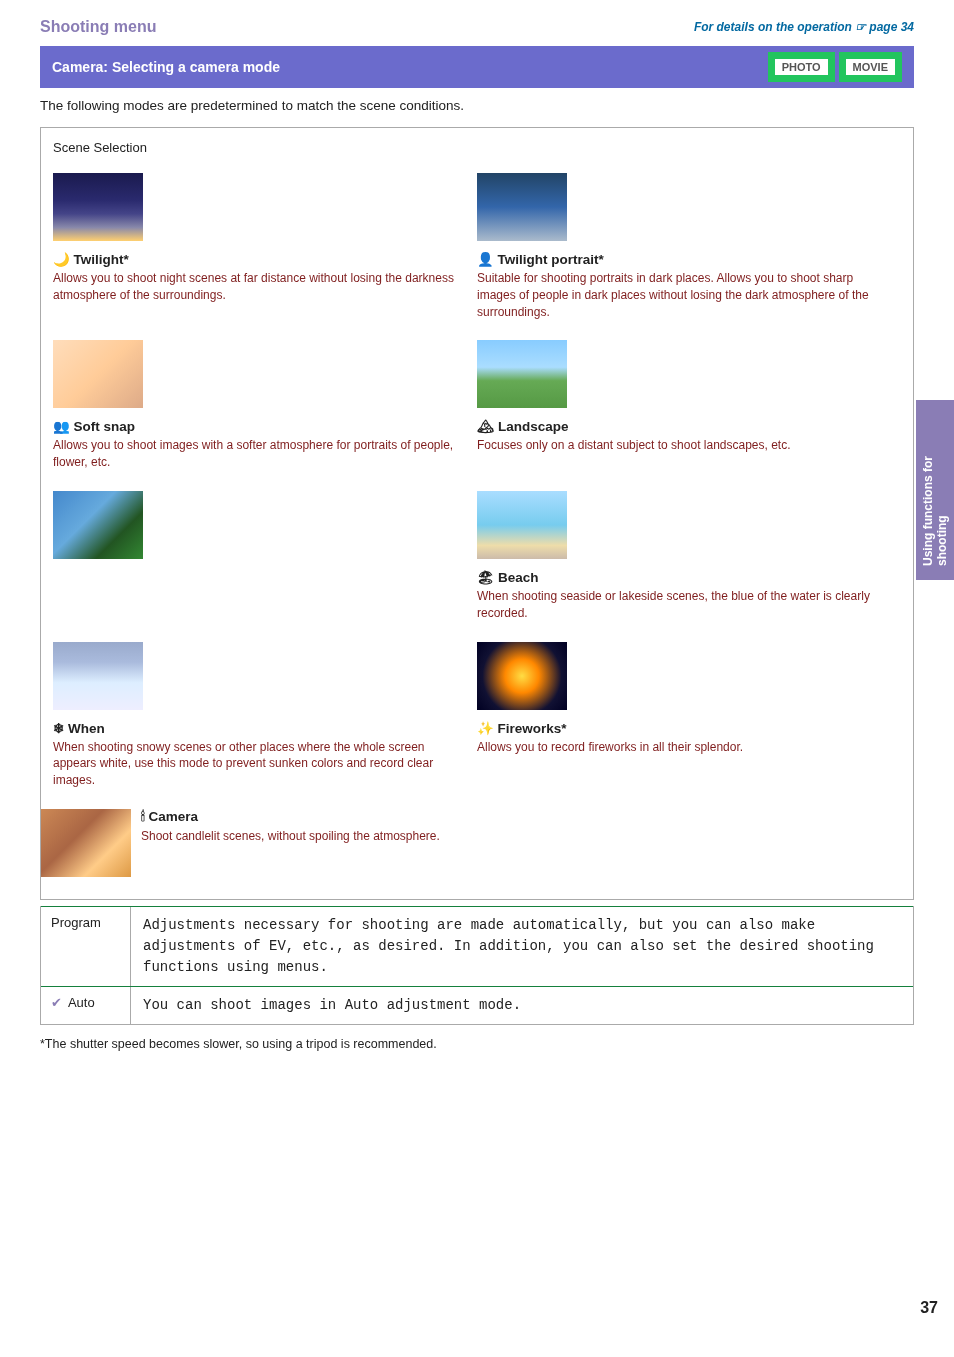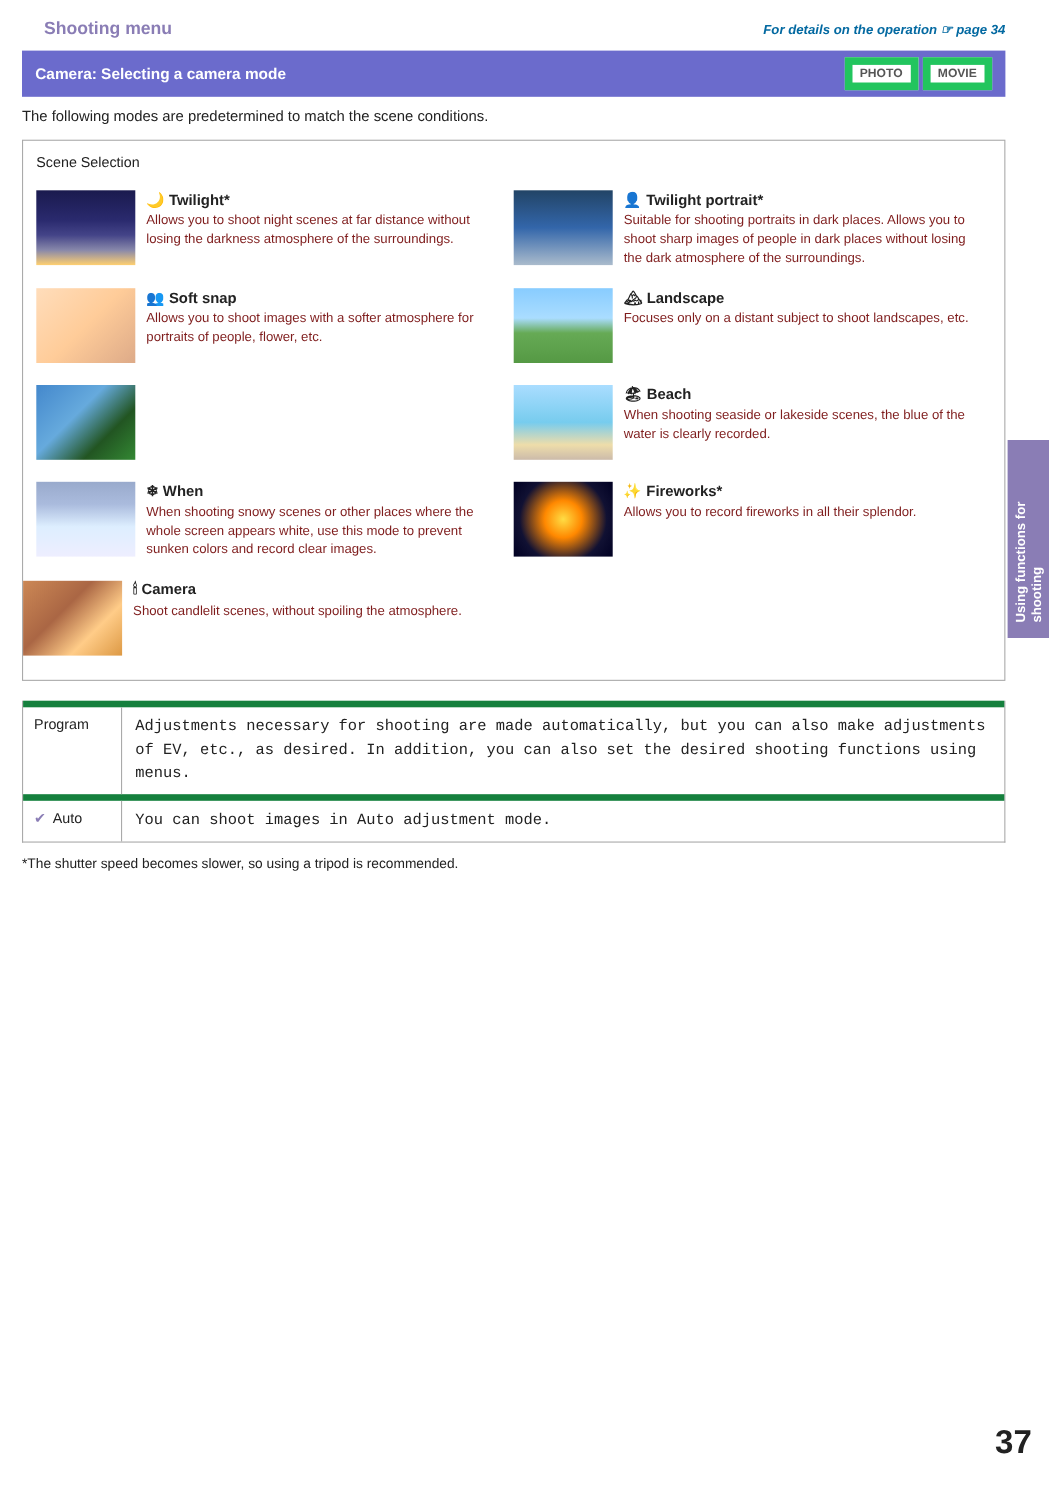--- a/index.html
+++ b/index.html
@@ -27,21 +27,21 @@
     }
     .header-right {
       color: #0369a1;
       font-size: 12px;
       font-style: italic;
       font-weight: bold;
     }
 
     
     .content {
-      padding: 0 40px 20px 20px;
+      padding: 0 40px 20px 40px;
     }
 
     
     .section-title-bar {
       background: #6b6bcc;
       color: #fff;
       font-size: 14px;
       font-weight: bold;
       padding: 6px 12px;
       display: flex;
@@ -65,38 +65,38 @@
     
     .intro-text {
       font-size: 13.5px;
       margin-bottom: 14px;
     }
 
     
     .scene-box {
       border: 1px solid #aaa;
       padding: 12px 0 0 0;
-      margin-bottom: 18px;
+      margin-bottom: 6px;
     }
     .scene-box-label {
       font-size: 13px;
       padding: 0 12px 8px 12px;
       color: #222;
     }
 
     
     .scene-grid {
       display: grid;
       grid-template-columns: 1fr 1fr;
       gap: 0;
       padding: 0 12px;
     }
     .scene-item {
       display: flex;
-      flex-direction: row;
+      flex-direction: column;
       align-items: flex-start;
       padding: 10px 8px 10px 0;
       gap: 10px;
     }
     .scene-item-img {
       width: 90px;
       height: 68px;
       flex-shrink: 0;
       overflow: hidden;
       background: #ccc;
@@ -156,21 +156,21 @@
       gap: 10px;
     }
 
     
     .table-section {
       border: 1px solid #aaa;
       border-top: none;
     }
     .table-row {
       display: flex;
-      border-top: 6px solid #15803d;
+      border-top: 1px solid #15803d;
       justify-content: flex-end;
     }
     .table-row-label {
       width: 90px;
       min-width: 90px;
       padding: 8px 10px;
       font-size: 13px;
       display: flex;
       align-items: flex-start;
       gap: 6px;
@@ -205,22 +205,22 @@
       height: 180px;
       display: flex;
       align-items: center;
       justify-content: center;
     }
 
     
     .page-number {
       position: absolute;
       right: 16px;
-      bottom: 28px;
-      font-size: 30px;
+      bottom: 40px;
+      font-size: 16px;
       font-weight: bold;
     }
   </style>
 </head>
 <body>
 
 <div class="header">
   <div class="header-left">Shooting menu</div>
   <div class="header-right">For details on the operation ☞  page 34</div>
 </div>

